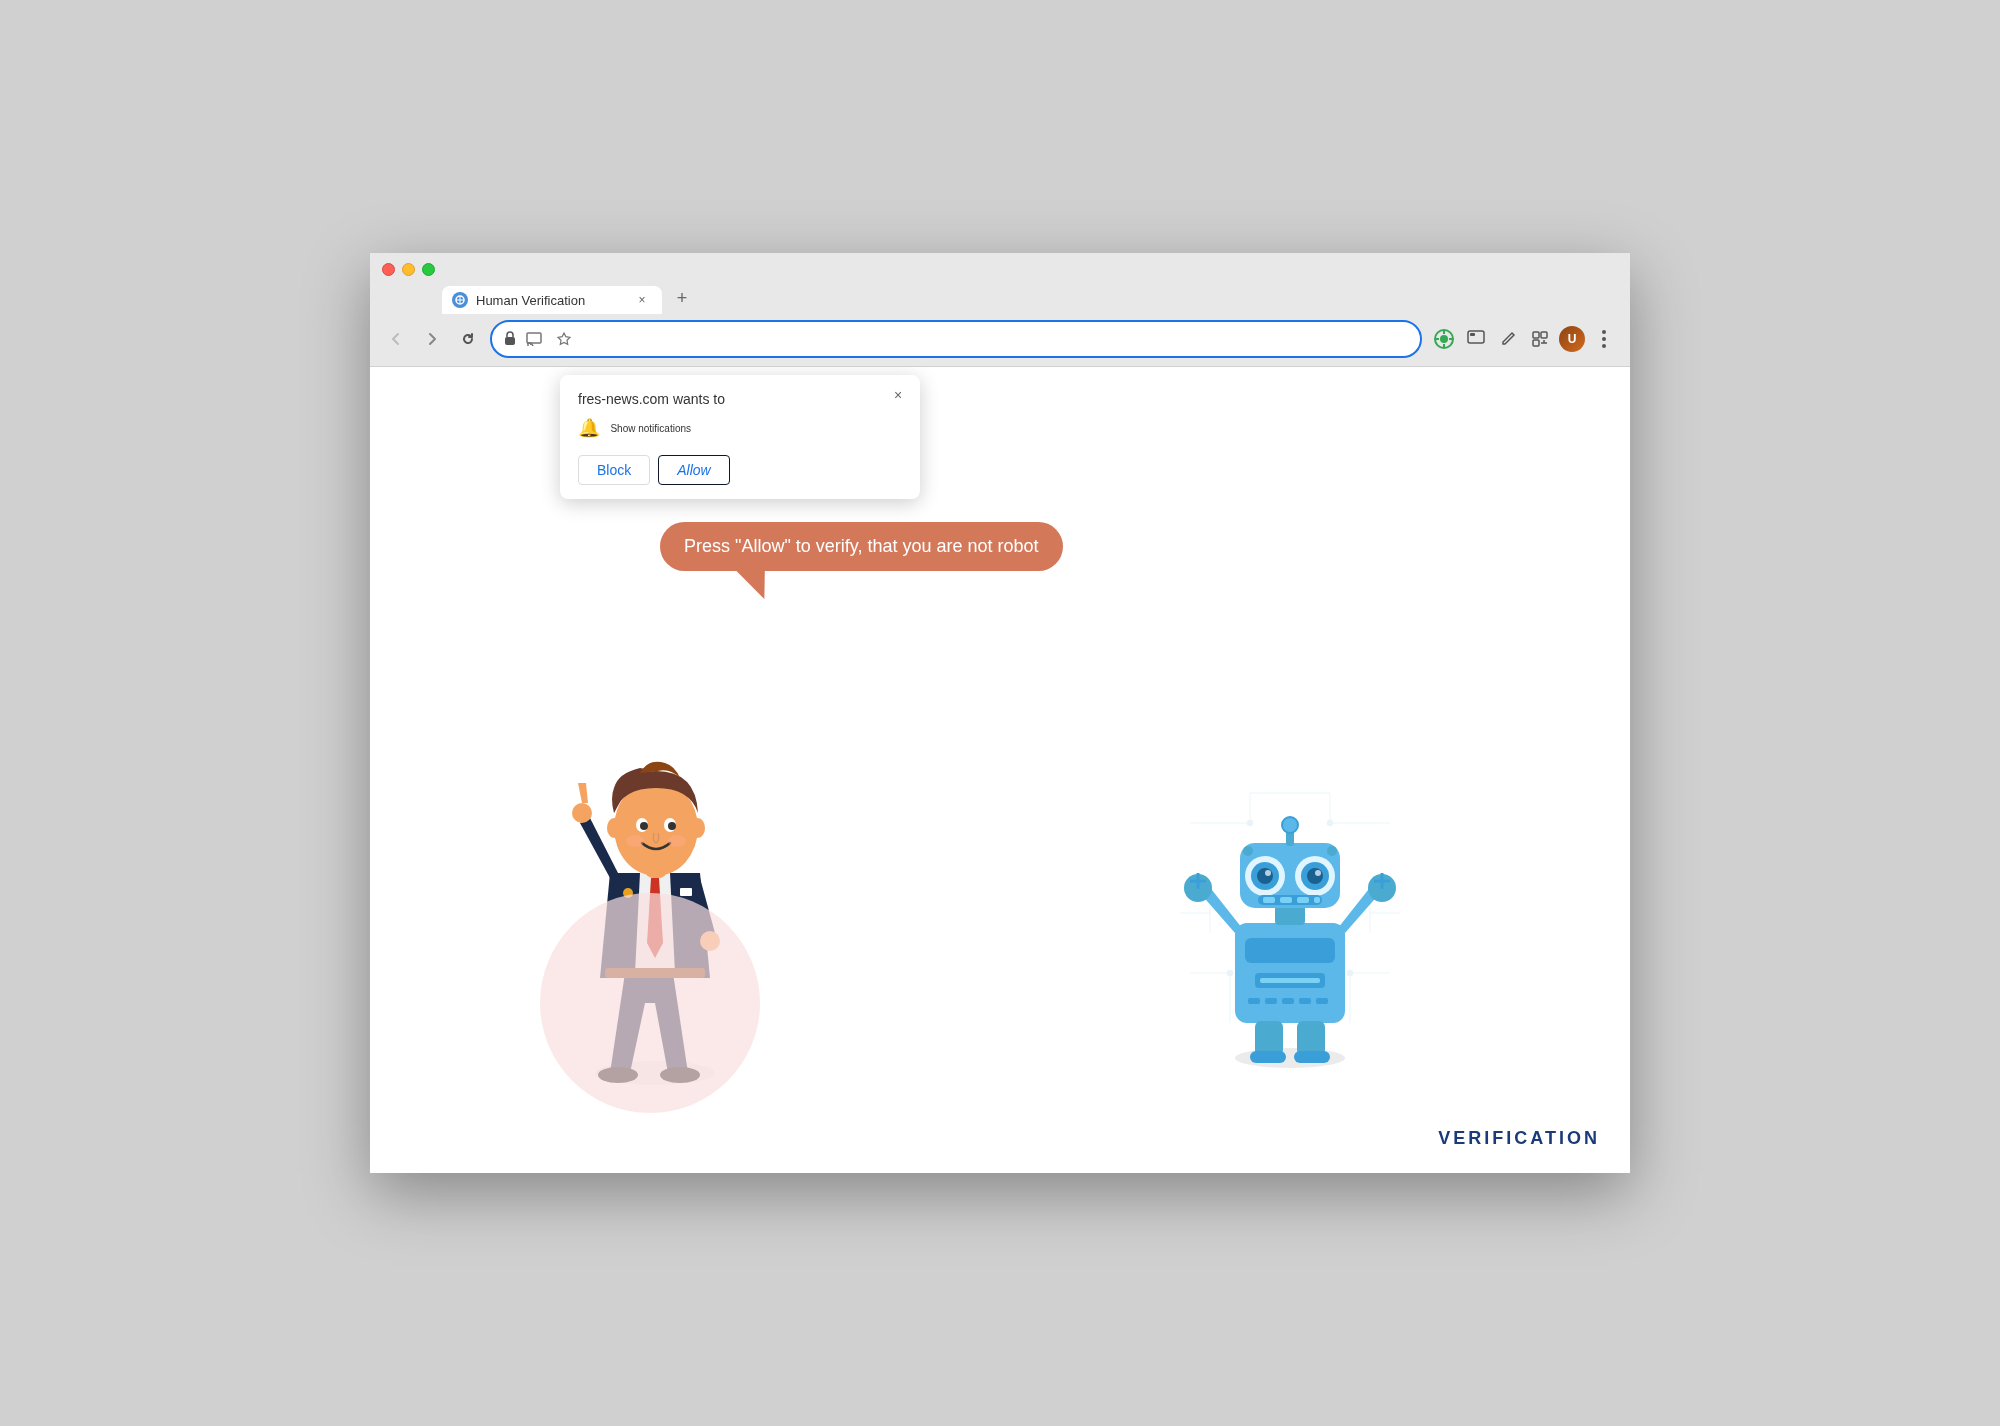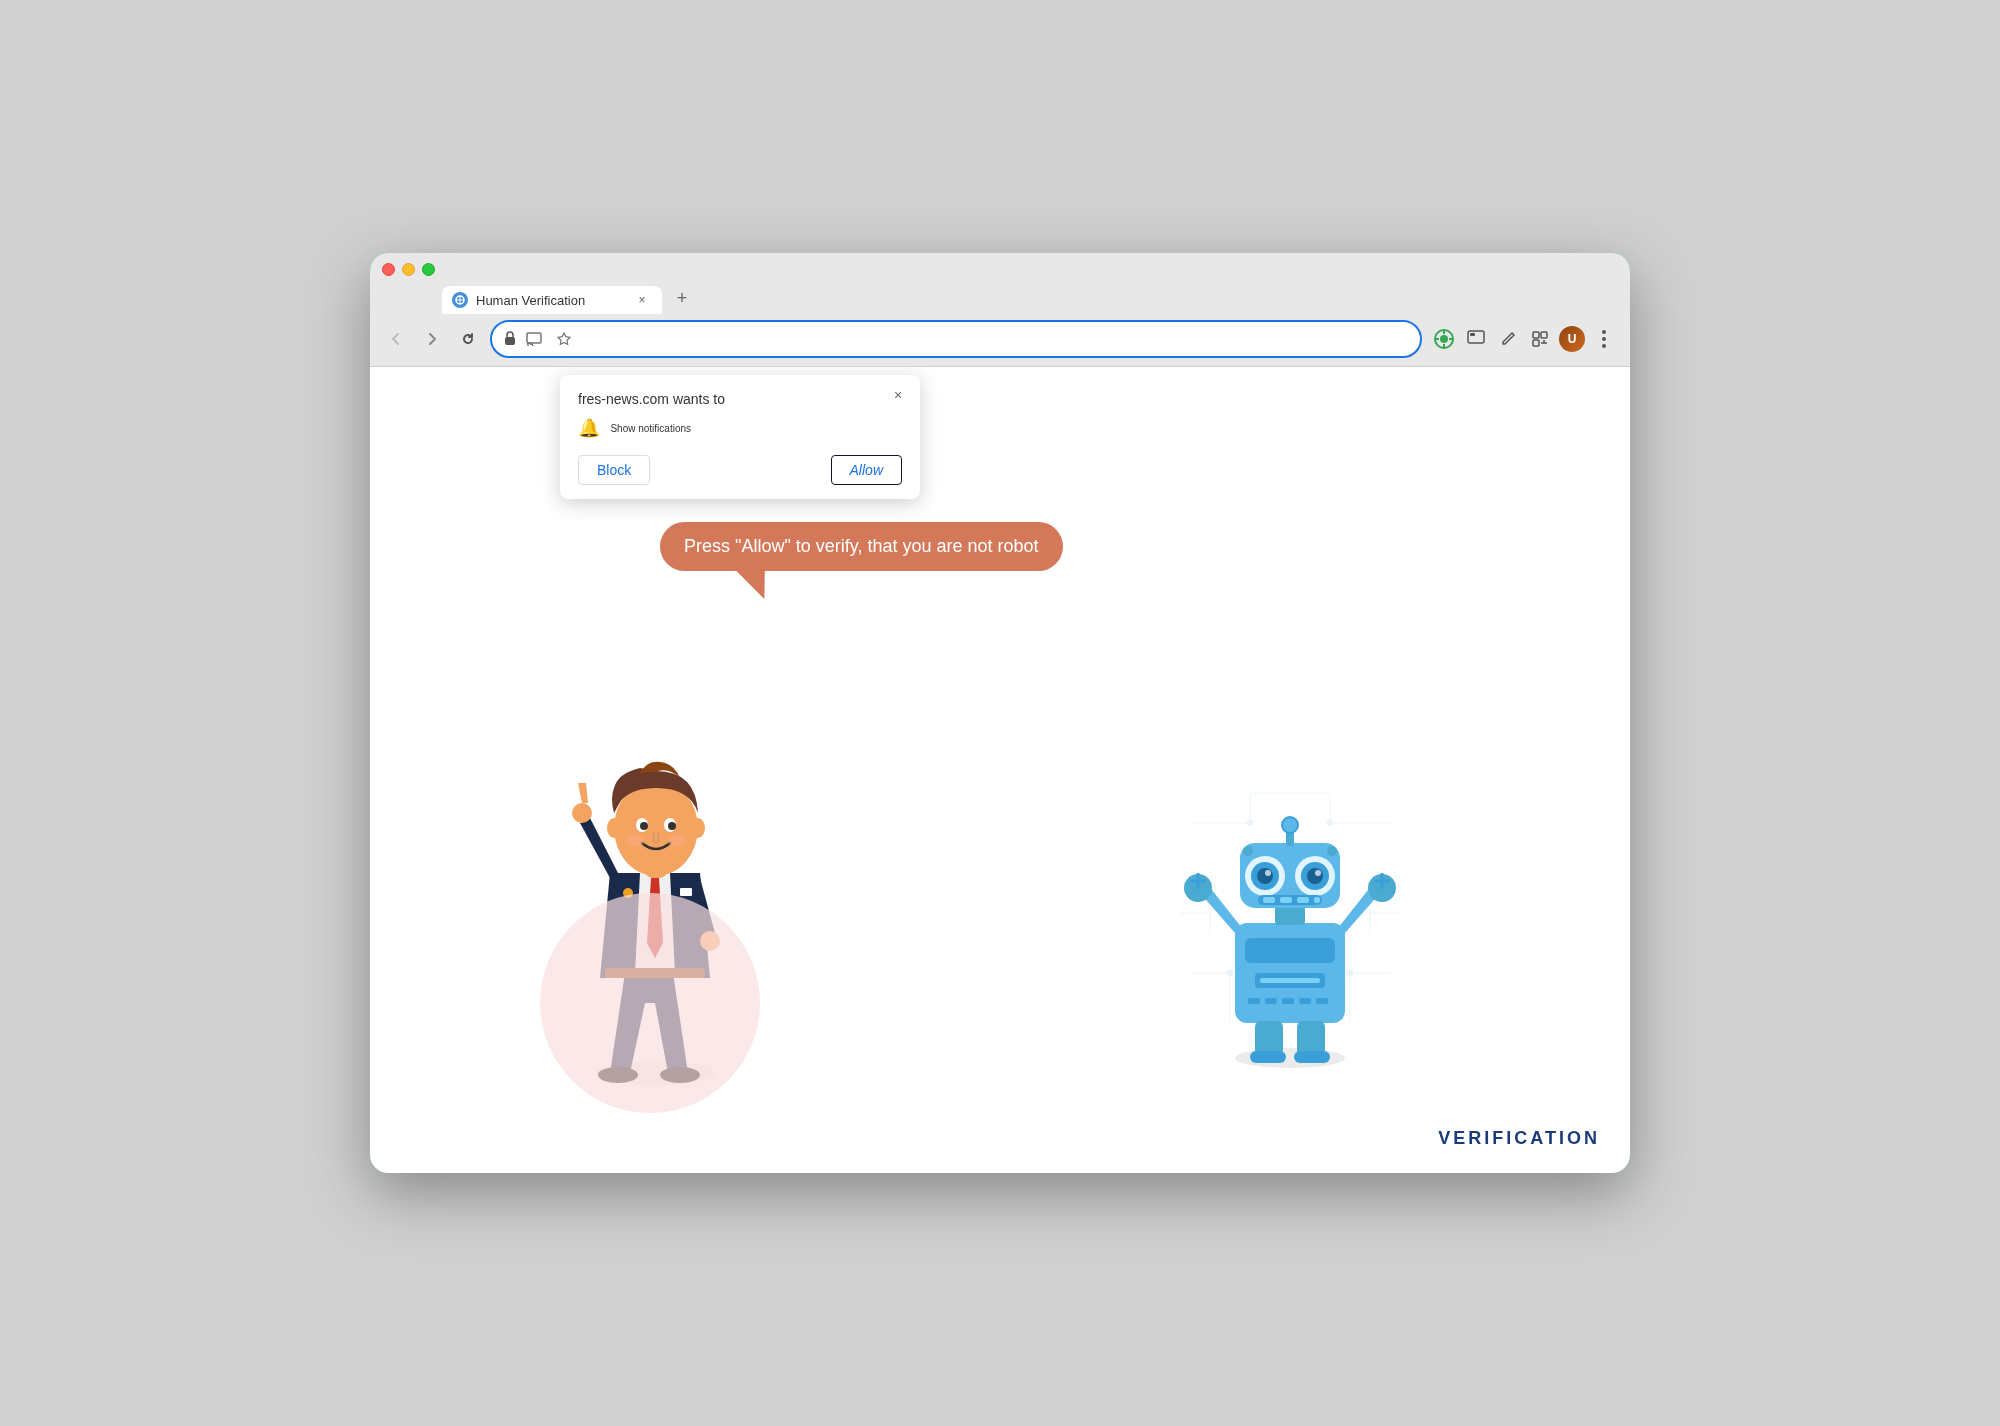--- a/index.html
+++ b/index.html
@@ -9,21 +9,21 @@
       justify-content: center;
       align-items: center;
       min-height: 100vh;
       font-family: -apple-system, BlinkMacSystemFont, 'Segoe UI', sans-serif;
     }
 
     .browser-window {
       width: 1260px;
       height: 920px;
       background: #22c55e;
-      border-radius: 18px;
+      border-radius: 0;
       box-shadow: 0 20px 60px rgba(0,0,0,0.35);
       overflow: hidden;
       display: flex;
       flex-direction: column;
     }
 
     
     .title-bar {
       background: #e8e8e8;
       padding: 10px 12px 0 12px;
@@ -259,21 +259,21 @@
       color: #333;
     }
 
     .popup-notification-text {
       font-size: 10px;
       color: #333;
     }
 
     .popup-buttons {
       display: flex;
-      justify-content: space-between;
+      justify-content: flex-start;
       gap: 8px;
     }
 
     .popup-btn {
       padding: 6px 18px;
       border-radius: 4px;
       font-size: 14px;
       cursor: pointer;
       font-family: inherit;
     }

